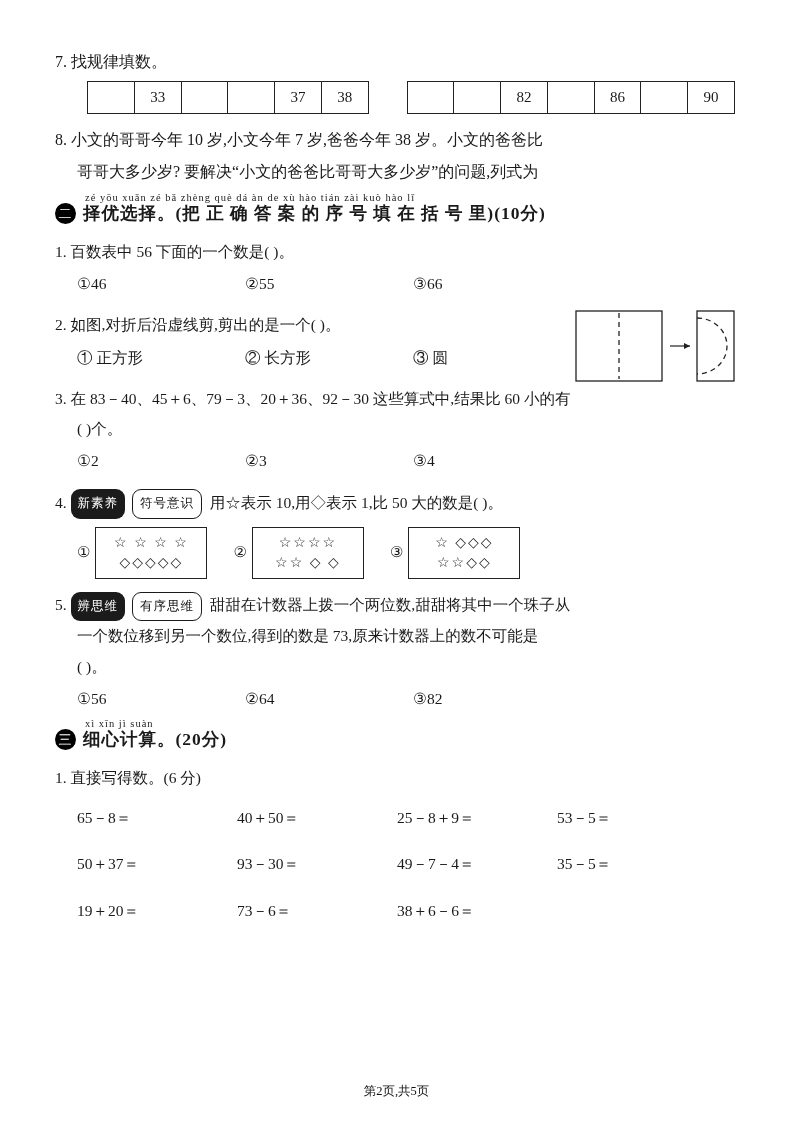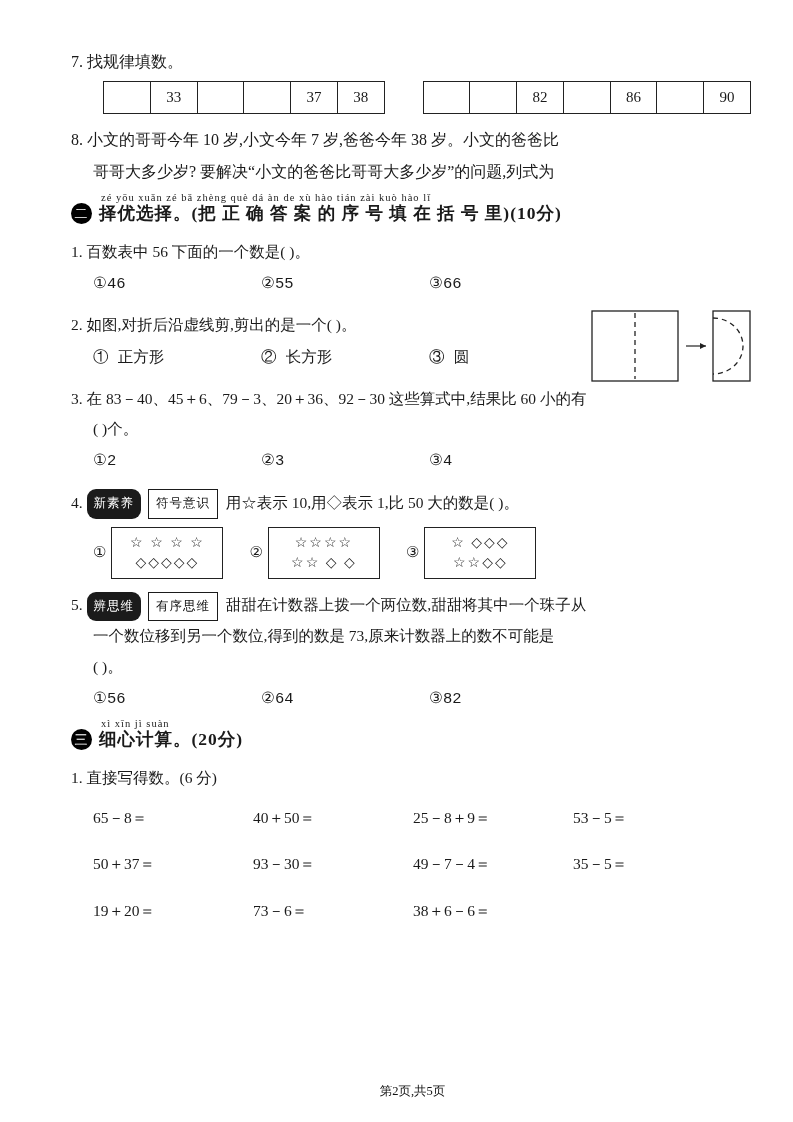--- a/index.html
+++ b/index.html
@@ -10,21 +10,21 @@
   body {
     width: 793px;
     height: 1122px;
     font-family: "Liberation Serif", serif;
     color: #1a1a1a;
     position: relative;
     overflow: hidden;
   }
   .page {
     position: absolute;
-    left: 16px; top: 0;
+    left: 0; top: 0;
     width: 728px;
     height: 1122px;
     padding: 0;
   }
   .content {
     position: absolute;
     left: 55px;
     top: 52px;
     width: 680px;
   }
@@ -106,21 +106,20 @@
   }
   
   .choices {
     display: flex;
     margin-left: 22px;
     font-size: 15.5px;
     margin-top: 2px;
   }
   .choices .ch {
     width: 168px;
-    font-family: Liberation Mono, monospace;
   }
   .q {
     margin-top: 11px;
     font-size: 15.5px;
     line-height: 1.95;
   }
   .q .cont {
     margin-left: 22px;
   }
   
@@ -143,21 +142,21 @@
     margin-right: 3px;
     font-family: "Liberation Sans", sans-serif;
     text-align: right;
   }
   .tag-outline {
     display: inline-block;
     border: 1.4px solid #1b1b1b;
     color: #111;
     font-size: 12.5px;
     padding: 1px 7px 2px 7px;
-    border-radius: 0;
+    border-radius: 9px;
     letter-spacing: 1px;
     vertical-align: middle;
     margin-right: 4px;
     font-family: "Liberation Sans", sans-serif;
   }
   
   .sym-row {
     display: flex;
     margin-left: 22px;
     margin-top: 8px;

